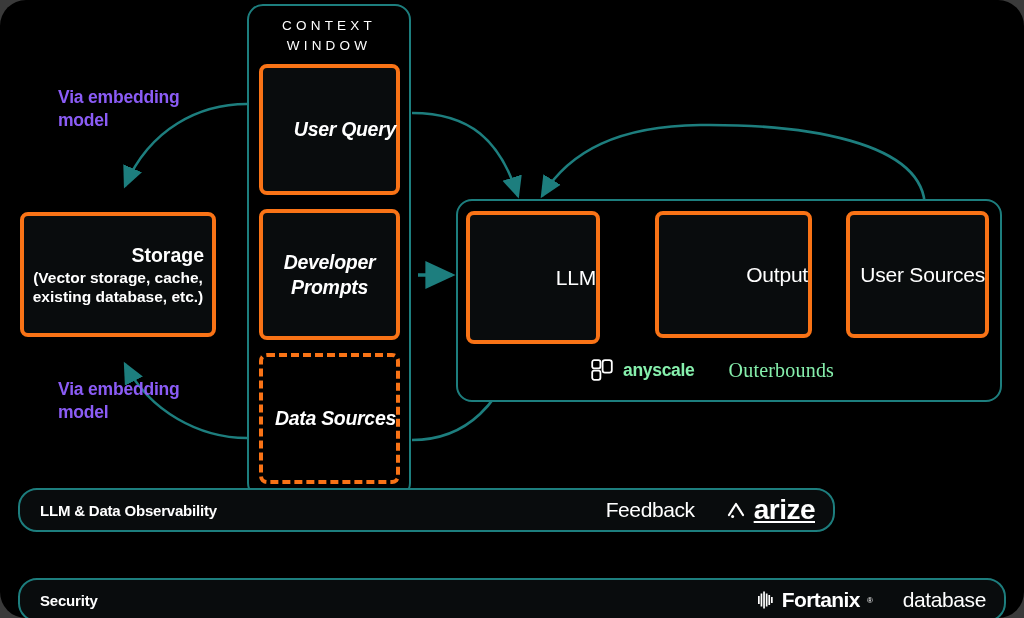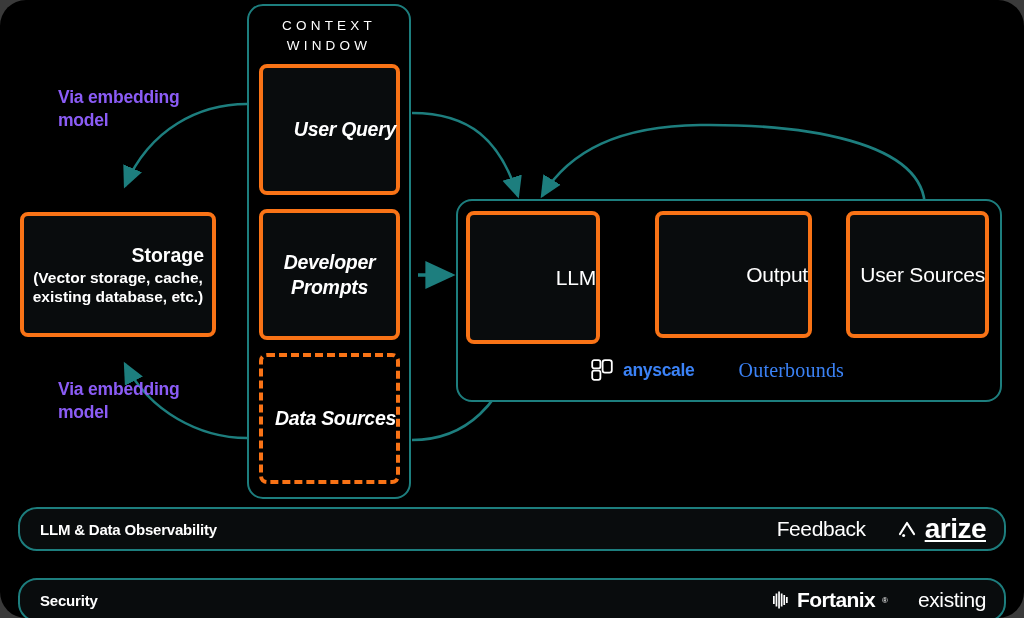--- a/index.html
+++ b/index.html
@@ -89,22 +89,22 @@
   #node-output  { left: 655px; top: 211px; width: 157px; height: 127px; }
   #node-feedback{ left: 846px; top: 211px; width: 143px; height: 127px; }
   .node-label { font-size: 21px; font-weight: 500; line-height: 26px; letter-spacing: -0.2px; }
 
   
   #llm-vendors {
     position: absolute;
     left: 590px; top: 358px;
     display: flex;
     align-items: center;
-    gap: 44px;
-    color: #3b82f6;
+    gap: 34px;
+    color: #86efac;
   }
   .vendor { display: flex; align-items: center; gap: 9px; }
   #anyscale-label { font-size: 17.5px; font-weight: bold; letter-spacing: -0.3px; }
   #outerbounds-label {
     font-family: "Liberation Serif", serif;
     font-size: 20px;
     letter-spacing: 0.2px;
   }
 
   
@@ -126,21 +126,21 @@
     box-sizing: border-box;
     border: 2px solid #1d7e7e;
     border-radius: 19px;
     background: #090c0d;
     display: flex;
     align-items: center;
     justify-content: space-between;
     padding: 0 18px 0 20px;
     color: #ffffff;
   }
-  #bar-observability { left: 18px; top: 507px; width: 988px; height: 44px; }
+  #bar-observability { left: 18px; top: 488px; width: 817px; height: 44px; }
   #bar-security      { left: 18px; top: 558px; width: 988px; height: 44px; margin-top: 20px; }
   .bar-label { font-size: 15px; font-weight: 600; letter-spacing: -0.2px; }
   .bar-logos { display: flex; align-items: center; gap: 30px; }
   .logo-text { display: flex; align-items: center; gap: 7px; }
   #anomalo-label { font-size: 21px; letter-spacing: -0.4px; font-weight: 400; }
   #arize-label { font-size: 28px; font-weight: 600; letter-spacing: -0.5px; text-decoration: underline; }
   #fortanix-label { font-size: 21px; font-weight: bold; letter-spacing: -0.6px; }
   #skyflow-label { font-size: 21px; font-weight: 500; letter-spacing: -0.4px; }
   .sup-r { font-size: 8px; vertical-align: super; }
 </style>
@@ -252,19 +252,19 @@
             <rect x="3.6" y="4.5" width="1.7" height="13" fill="#ffffff"></rect>
             <rect x="6.2" y="2.5" width="1.7" height="17" fill="#ffffff"></rect>
             <rect x="8.8" y="4.5" width="1.7" height="13" fill="#ffffff"></rect>
             <rect x="11.4" y="6" width="1.7" height="10" fill="#ffffff"></rect>
             <rect x="14" y="8" width="1.7" height="6" fill="#ffffff"></rect>
           </svg>
           <span id="fortanix-label">Fortanix</span>
           <span class="sup-r">®</span>
         </span>
         <span class="logo-text">
-          <span id="skyflow-label">existing</span>
+          <span id="skyflow-label">database</span>
         </span>
       </span>
     </div>
 
   </div>
 </div>
 
 </body></html>

